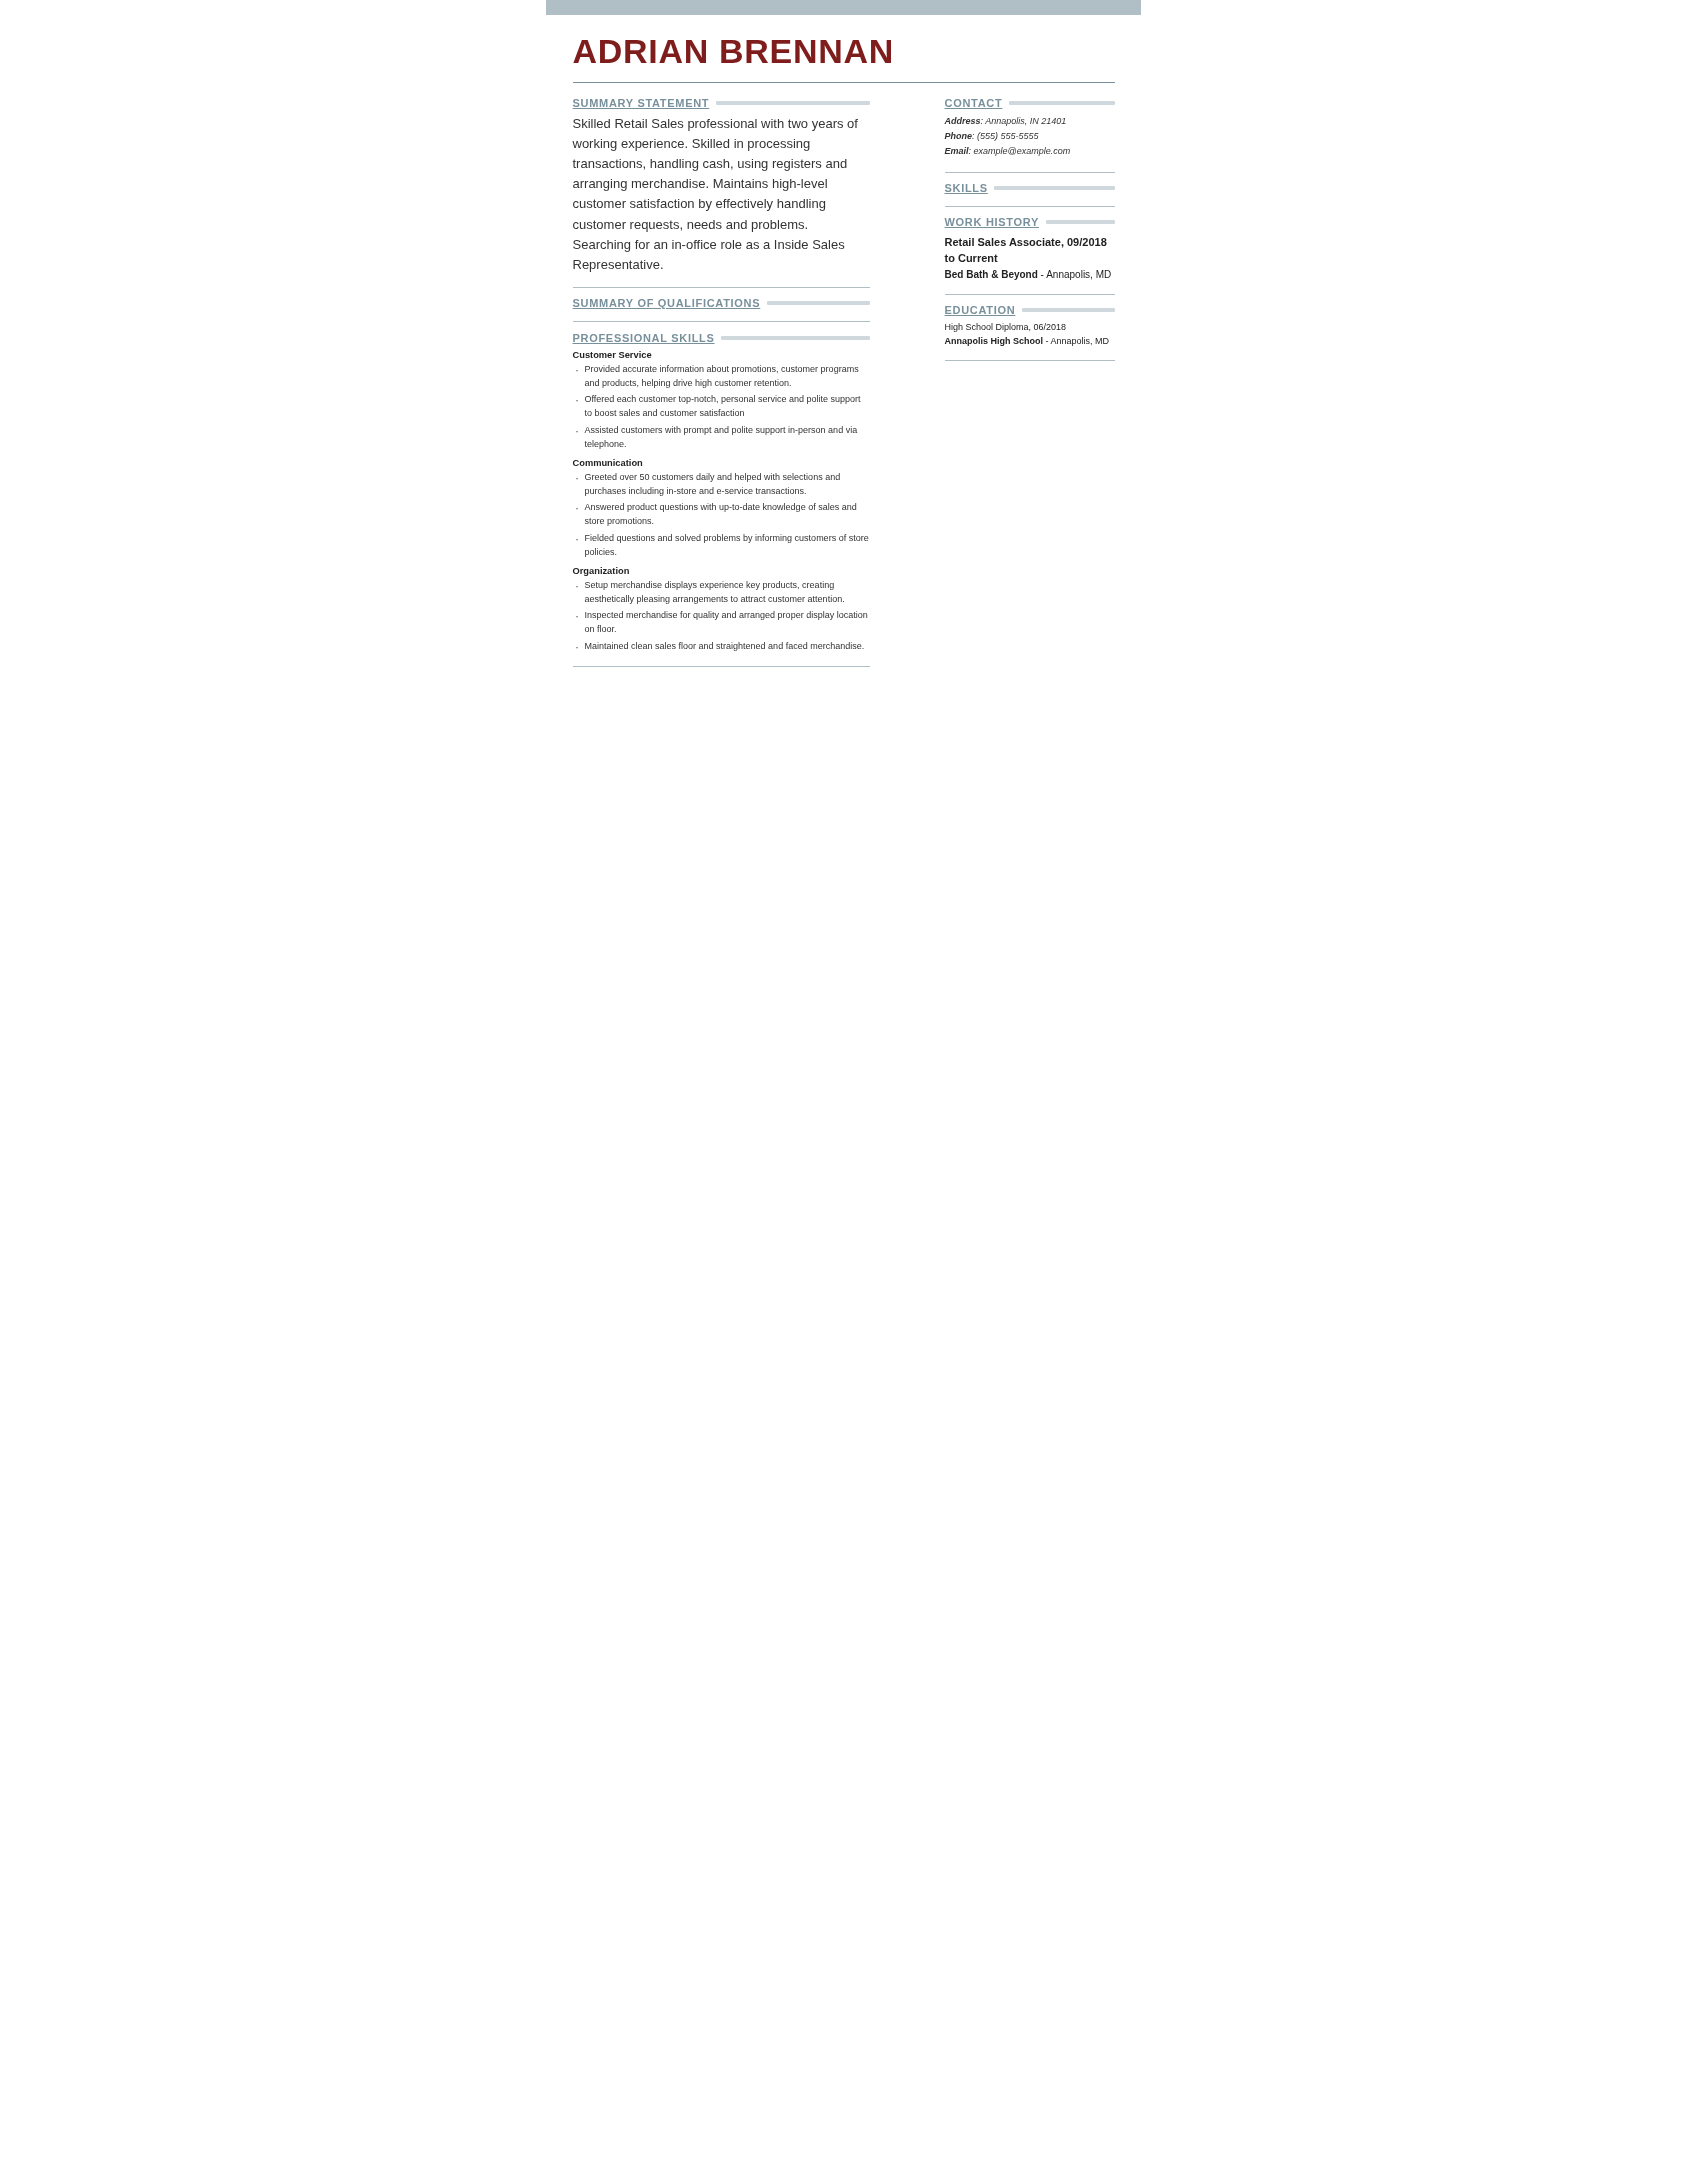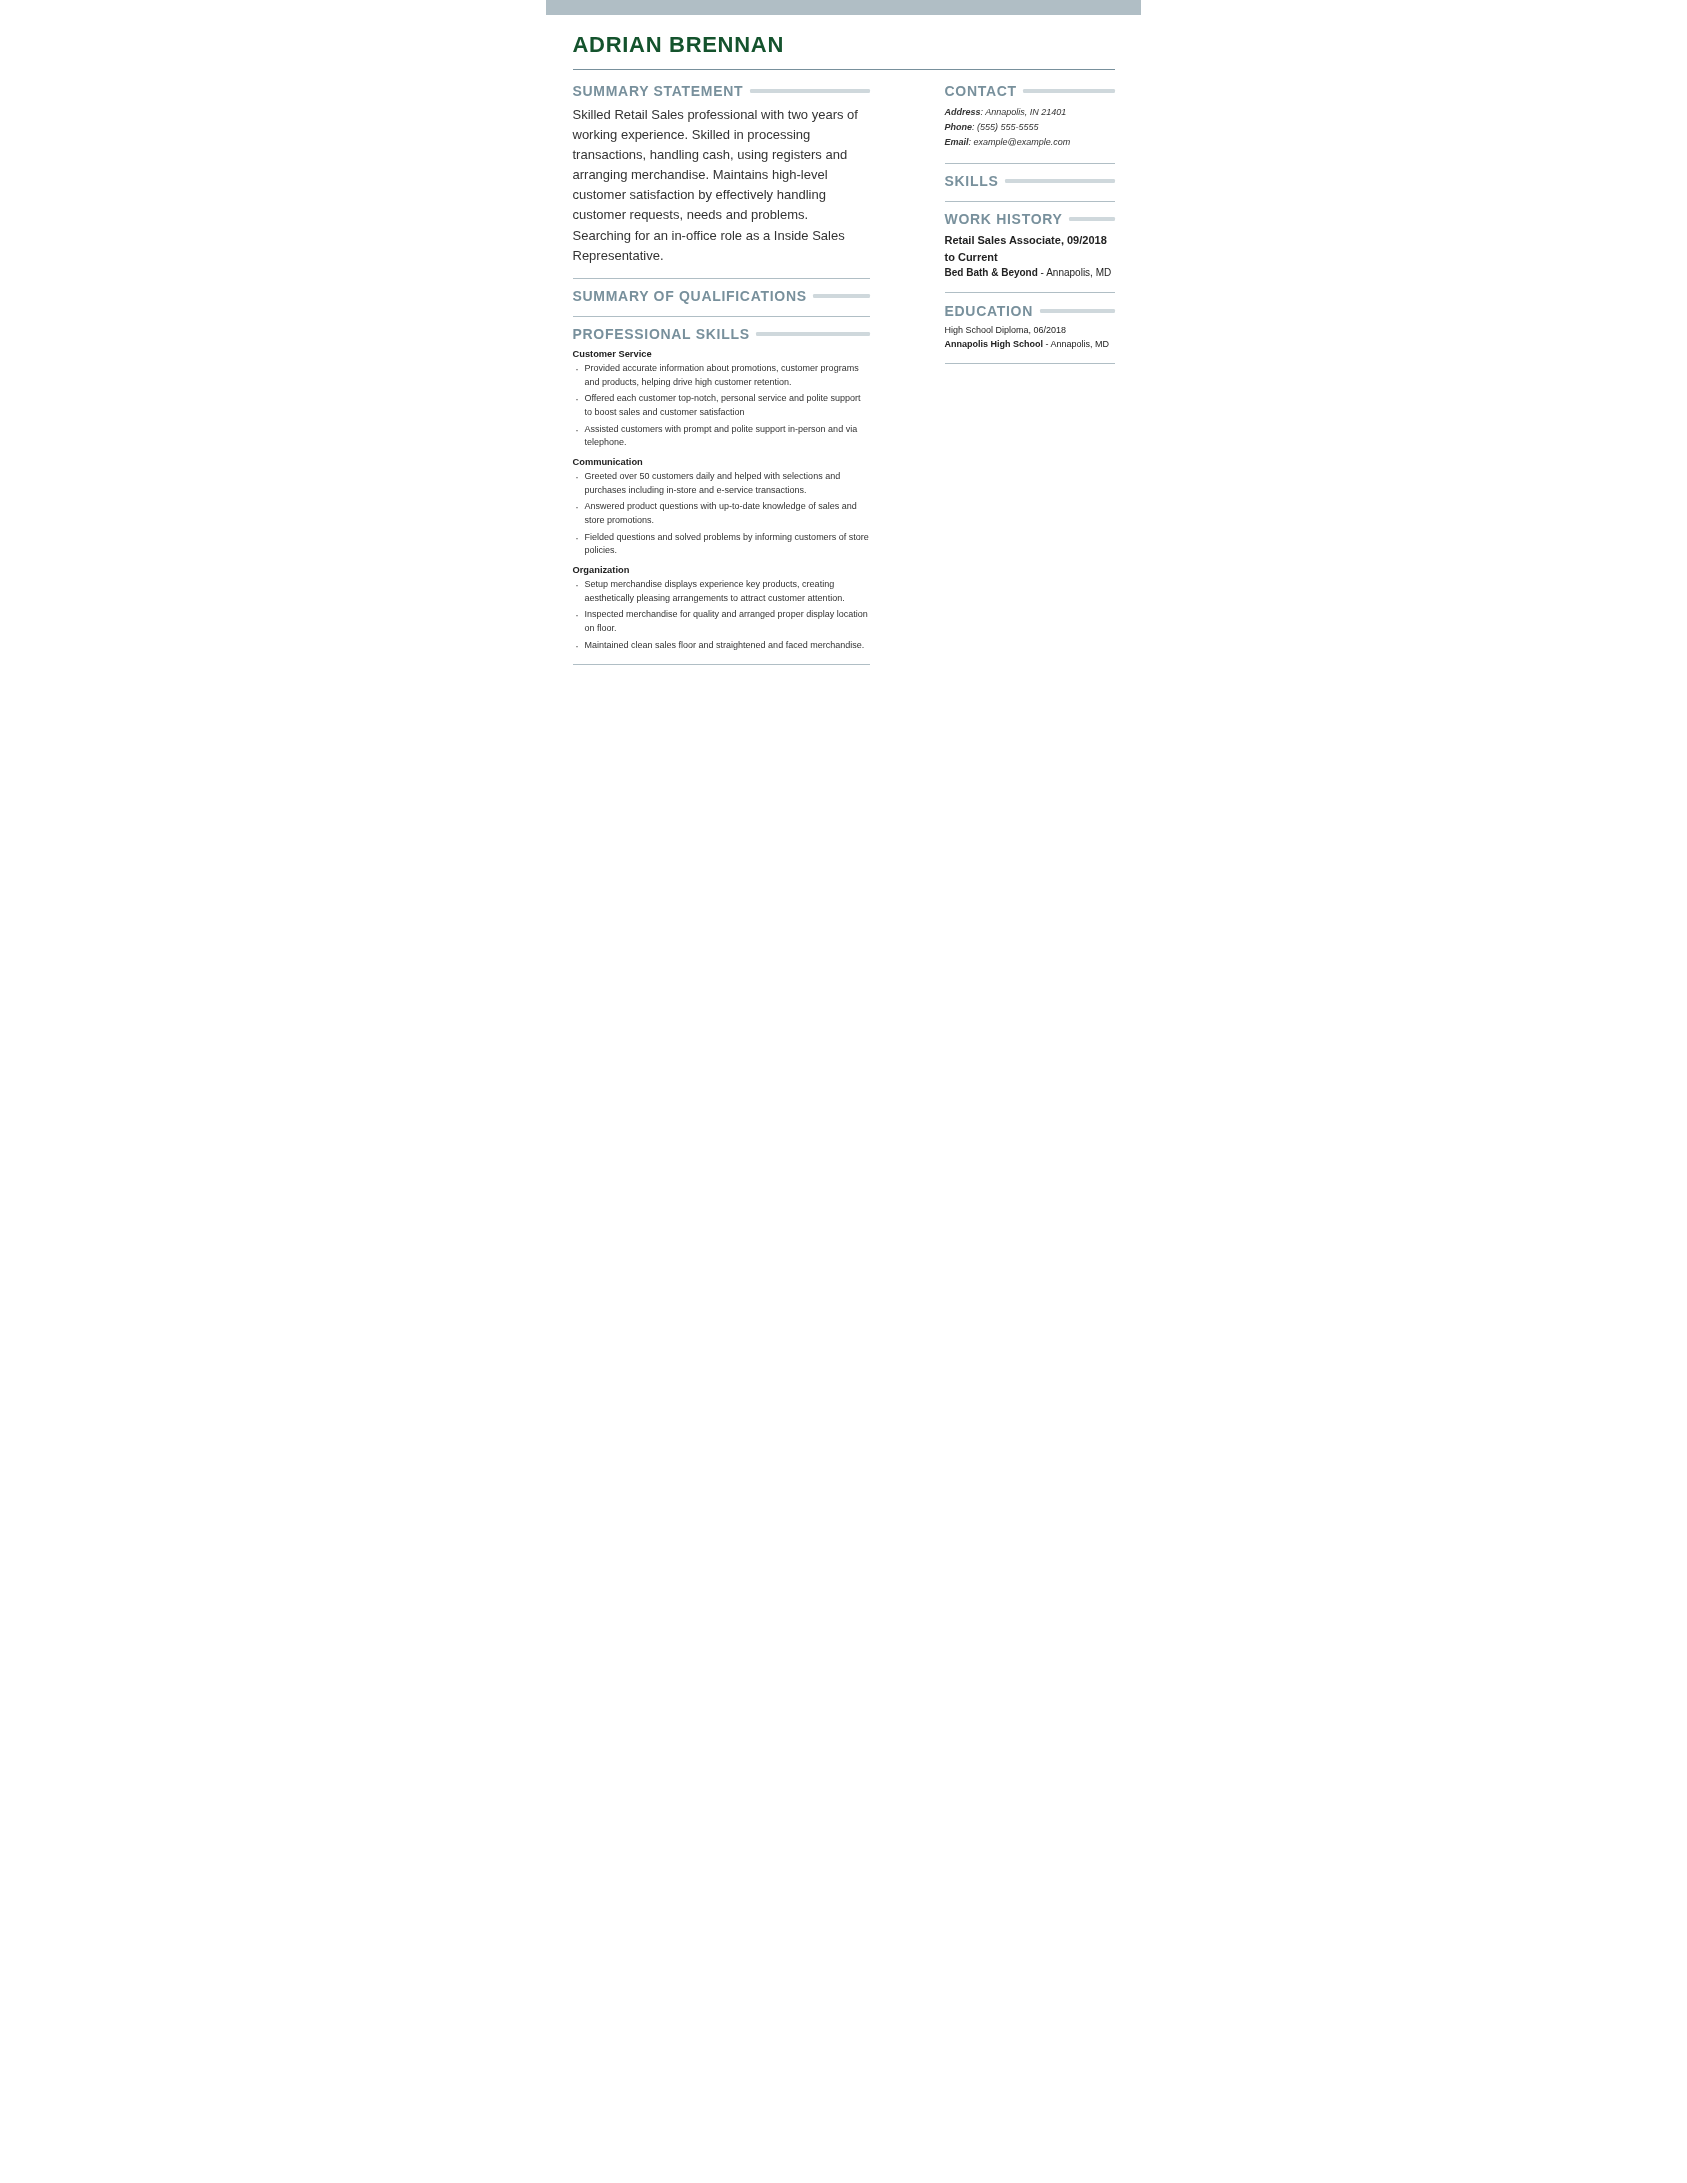--- a/index.html
+++ b/index.html
@@ -16,23 +16,23 @@
       height: 14.6px;
       background: #b0bec5;
       width: 100%;
     }
 
     .header-area {
       padding: 18.5px 26.5px 6.6px 26.5px;
     }
 
     .name-title {
-      font-size: 22px;
+      font-size: 34px;
       font-weight: 900;
-      color: #14532d;
+      color: #7f1d1d;
       letter-spacing: 0.7px;
       line-height: 1.1;
     }
 
     .header-divider {
       border: none;
       border-top: 1.3px solid #78909c;
       margin: 5.3px 26.5px 0 26.5px;
     }
 
@@ -47,29 +47,30 @@
       padding-top: 13.2px;
     }
 
     .right-col {
       flex: 0.8;
       padding-top: 13.2px;
       margin-left: 48px;
     }
 
     .section-title {
-      font-size: 14px;
+      font-size: 11px;
       font-weight: 800;
       color: #78909c;
       text-transform: uppercase;
       letter-spacing: 0.7px;
       margin-bottom: 5.3px;
       display: flex;
       align-items: center;
       gap: 6.6px;
+      text-decoration: underline;
     }
 
     .section-title::after {
       content: '';
       display: block;
       flex: 1;
       height: 4px;
       background: #cfd8dc;
       border-radius: 1.3px;
     }

